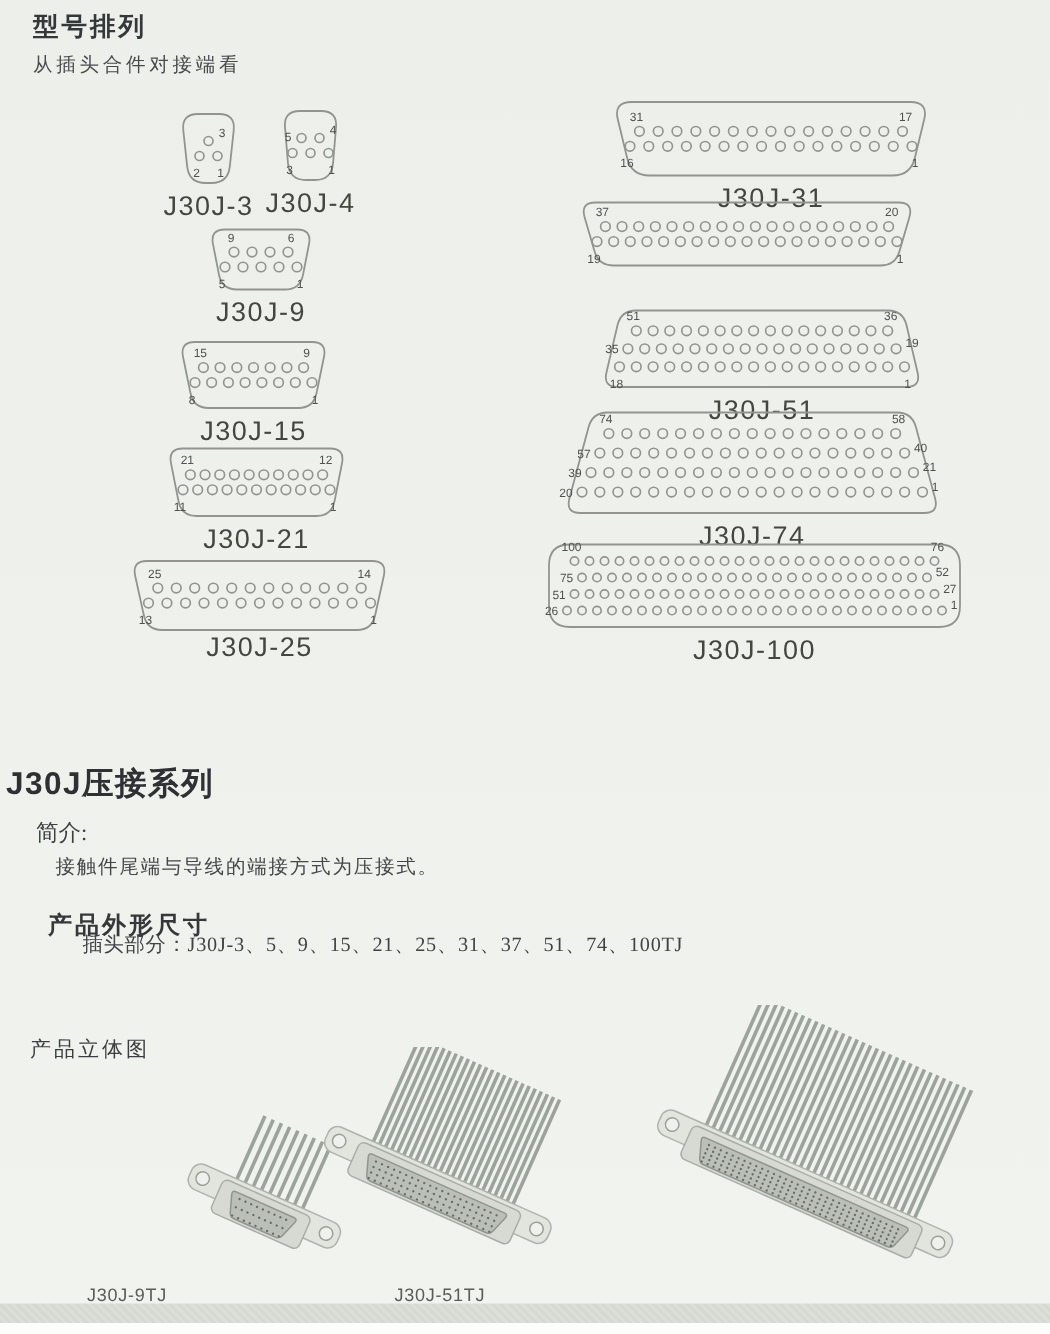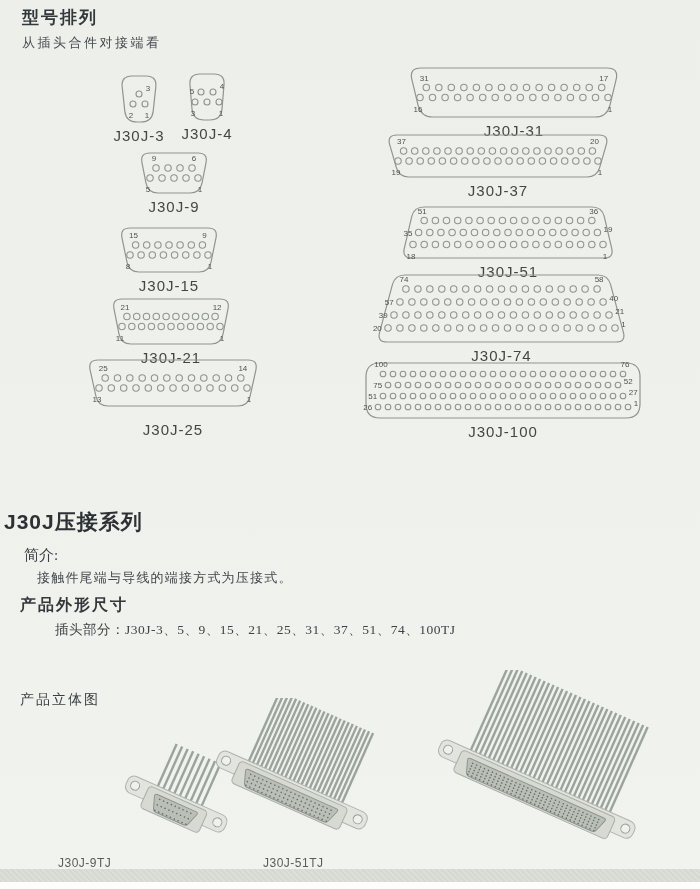--- a/index.html
+++ b/index.html
@@ -4,28 +4,28 @@
 <style>
   html,body{margin:0;padding:0;background:#fff;}
   .page{position:relative;width:700px;height:889px;overflow:hidden;
         background:linear-gradient(180deg,#edefeb 0%,#eff1ed 55%,#f1f3ee 100%);
         font-family:"Liberation Sans",sans-serif;color:#34383b;}
   .title{position:absolute;left:22px;top:6px;margin:0;font-size:17px;font-weight:700;
          letter-spacing:2px;color:#33383b;}
   .subtitle{position:absolute;left:22px;top:34px;font-size:13px;letter-spacing:2.5px;
          color:#464b4e;font-family:"Liberation Serif",serif;}
   .conn{position:absolute;}
-  .conn-label{position:absolute;text-align:center;font-size:15px;letter-spacing:1px;color:#43483f;}
+  .conn-label{position:absolute;text-align:center;font-size:18px;letter-spacing:1px;color:#43483f;}
   .series-heading{position:absolute;left:4px;top:508px;margin:0;font-size:21px;font-weight:800;
          letter-spacing:1px;color:#2d3134;}
   .intro-label{position:absolute;left:24px;top:546px;font-size:15px;color:#3a3f42;
          font-family:"Liberation Serif",serif;}
   .intro-text{position:absolute;left:37px;top:569px;font-size:13px;letter-spacing:1.2px;color:#43474a;
          font-family:"Liberation Serif",serif;}
-  .dims-heading{position:absolute;left:20px;top:595px;margin:0;font-size:16px;font-weight:700;
+  .dims-heading{position:absolute;left:20px;top:595px;margin:12px;font-size:16px;font-weight:700;
          letter-spacing:2px;color:#34383b;}
   .dims-text{position:absolute;left:55px;top:621px;font-size:13.5px;letter-spacing:.5px;color:#3f4346;
          font-family:"Liberation Serif",serif;}
   .view-heading{position:absolute;left:20px;top:691px;font-size:14px;letter-spacing:2px;color:#3a3f42;
          font-family:"Liberation Serif",serif;}
   .photo{position:absolute;}
   .photo-label{position:absolute;top:856px;font-size:12px;letter-spacing:.5px;color:#585d56;z-index:2;}
   .strip{position:absolute;left:0;right:0;top:869px;height:13px;z-index:3;
          background:repeating-linear-gradient(45deg,#d6d8d2 0 2px,#dcded8 2px 4px);}
   .strip-white{position:absolute;left:0;right:0;top:882px;height:7px;background:#fdfdfc;z-index:3;}
@@ -140,21 +140,21 @@
         <circle cx="83.6" cy="27.5" r="3.2" fill="none" stroke="#8f958f" stroke-width="1.1"></circle>
         <circle cx="93.4" cy="27.5" r="3.2" fill="none" stroke="#8f958f" stroke-width="1.1"></circle>
         <circle cx="103.2" cy="27.5" r="3.2" fill="none" stroke="#8f958f" stroke-width="1.1"></circle>
         <circle cx="113.0" cy="27.5" r="3.2" fill="none" stroke="#8f958f" stroke-width="1.1"></circle>
         <text x="13" y="41.5" text-anchor="middle" fill="#4e534e">11</text>
         <text x="115" y="41.5" text-anchor="middle" fill="#4e534e">1</text>
       </svg>
     </div>
   <div class="conn-label" style="left: 95px; top: 349px; width: 152px;">J30J-21</div>
 
-  <div class="conn" style="left: 72px; top: 350px;">
+  <div class="conn" style="left: 72px; top: 364px;">
       <svg width="202" height="72" viewBox="-12 -10 202 72">
         <path d="M6.1,9.8Q4,0 14.0,0.0L164.0,0.0Q174,0 171.9,9.8L166.1,36.2Q164,46 154.0,46.0L24.0,46.0Q14,46 11.9,36.2Z" fill="none" stroke="#8f958f" stroke-width="1.2"></path>
         <circle cx="21.2" cy="18" r="3.2" fill="none" stroke="#8f958f" stroke-width="1.1"></circle>
         <circle cx="33.5" cy="18" r="3.2" fill="none" stroke="#8f958f" stroke-width="1.1"></circle>
         <circle cx="45.8" cy="18" r="3.2" fill="none" stroke="#8f958f" stroke-width="1.1"></circle>
         <circle cx="58.2" cy="18" r="3.2" fill="none" stroke="#8f958f" stroke-width="1.1"></circle>
         <circle cx="70.5" cy="18" r="3.2" fill="none" stroke="#8f958f" stroke-width="1.1"></circle>
         <circle cx="82.8" cy="18" r="3.2" fill="none" stroke="#8f958f" stroke-width="1.1"></circle>
         <circle cx="95.2" cy="18" r="3.2" fill="none" stroke="#8f958f" stroke-width="1.1"></circle>
         <circle cx="107.5" cy="18" r="3.2" fill="none" stroke="#8f958f" stroke-width="1.1"></circle>
@@ -264,21 +264,20 @@
         <circle cx="159.4" cy="26" r="3.2" fill="none" stroke="#8f958f" stroke-width="1.1"></circle>
         <circle cx="170.6" cy="26" r="3.2" fill="none" stroke="#8f958f" stroke-width="1.1"></circle>
         <circle cx="181.7" cy="26" r="3.2" fill="none" stroke="#8f958f" stroke-width="1.1"></circle>
         <circle cx="192.8" cy="26" r="3.2" fill="none" stroke="#8f958f" stroke-width="1.1"></circle>
         <circle cx="203.9" cy="26" r="3.2" fill="none" stroke="#8f958f" stroke-width="1.1"></circle>
         <circle cx="215.0" cy="26" r="3.2" fill="none" stroke="#8f958f" stroke-width="1.1"></circle>
         <text x="13" y="40" text-anchor="middle" fill="#4e534e">19</text>
         <text x="217" y="40" text-anchor="middle" fill="#4e534e">1</text>
       </svg>
     </div>
-  <div class="conn-label" style="left: 371px; top: 182px; width: 254px;">J30J-37</div>
 
   <div class="conn" style="left: 386px; top: 197px;">
       <svg width="244" height="77" viewBox="-12 -10 244 77">
         <path d="M13.7,9.7Q16,0 26.0,0.0L194.0,0.0Q204,0 206.3,9.7L213.7,41.3Q216,51 206.0,51.0L14.0,51.0Q4,51 6.3,41.3Z" fill="none" stroke="#8f958f" stroke-width="1.2"></path>
         <circle cx="26.2" cy="13.5" r="3.2" fill="none" stroke="#8f958f" stroke-width="1.1"></circle>
         <circle cx="37.4" cy="13.5" r="3.2" fill="none" stroke="#8f958f" stroke-width="1.1"></circle>
         <circle cx="48.5" cy="13.5" r="3.2" fill="none" stroke="#8f958f" stroke-width="1.1"></circle>
         <circle cx="59.7" cy="13.5" r="3.2" fill="none" stroke="#8f958f" stroke-width="1.1"></circle>
         <circle cx="70.9" cy="13.5" r="3.2" fill="none" stroke="#8f958f" stroke-width="1.1"></circle>
         <circle cx="82.1" cy="13.5" r="3.2" fill="none" stroke="#8f958f" stroke-width="1.1"></circle>

